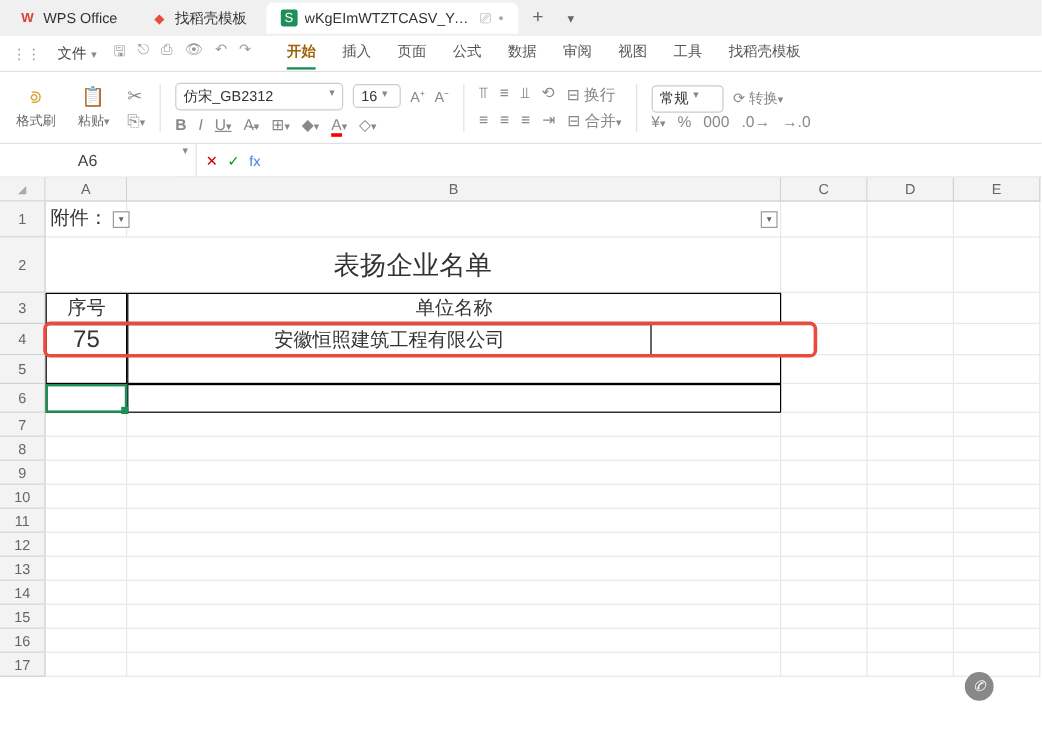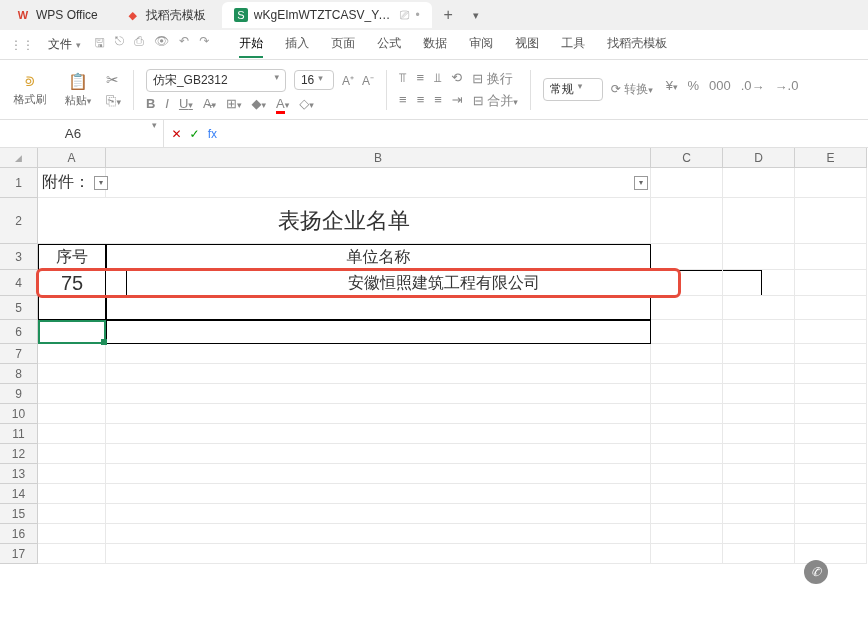--- a/index.html
+++ b/index.html
@@ -7,21 +7,21 @@
     .tabs { display: flex; align-items: center; background: #f0f0f0; height: 30px; padding: 0 4px; gap: 4px; }
     .tab { display: flex; align-items: center; padding: 0 12px; height: 26px; border-radius: 6px 6px 0 0; gap: 6px; cursor: pointer; }
     .tab.active { background: #fff; }
     .tab-ico { width: 14px; height: 14px; display: flex; align-items: center; justify-content: center; font-size: 11px; }
     .tab-add { padding: 0 8px; color: #666; font-size: 16px; }
     .topbar { display: flex; align-items: center; height: 30px; padding: 0 10px; gap: 14px; border-bottom: 1px solid #e0e0e0; }
     .file-btn { display: flex; align-items: center; gap: 4px; color: #444; }
     .q-icons { display: flex; gap: 10px; color: #999; }
     .menu { display: flex; gap: 22px; margin-left: 16px; }
     .menu-item { color: #555; padding: 4px 0; }
-    .menu-item.on { color: #000000; border-bottom: 2px solid #1f8f5a; font-weight: 400; }
+    .menu-item.on { color: #a16207; border-bottom: 2px solid #1f8f5a; font-weight: 700; }
     .ribbon { display: flex; align-items: center; height: 60px; padding: 4px 10px; border-bottom: 1px solid #e0e0e0; gap: 8px; }
     .group-row { display: flex; align-items: center; gap: 8px; }
     .btn-lg { display: flex; flex-direction: column; align-items: center; width: 40px; gap: 2px; color: #666; }
     .sep { width: 1px; height: 40px; background: #e0e0e0; margin: 0 4px; }
     .sel { border: 1px solid #ccc; border-radius: 4px; padding: 2px 6px; background: #fff; display: flex; gap: 4px; }
     .font-sel { width: 140px; }
     .size-sel { width: 40px; }
     .tool-row { display: flex; gap: 10px; color: #888; font-size: 13px; }
     .tool-ico { cursor: pointer; }
     .namebox-row { display: flex; height: 28px; border-bottom: 1px solid #e0e0e0; }
@@ -144,21 +144,21 @@
     </div>
     <div class="tool-row">
       <span class="tool-ico">≡</span>
       <span class="tool-ico">≡</span>
       <span class="tool-ico">≡</span>
       <span class="tool-ico">⇥</span>
       <span class="tool-ico">⊟ <span>合并</span><span class="chev">▾</span></span>
     </div>
   </div>
   <div class="sep"></div>
-  <div style="display:flex;flex-direction:row;gap:13px">
+  <div style="display:flex;flex-direction:column;gap:0">
     <div class="group-row">
       <div class="sel" style="width:60px">
           <span>常规</span>
           <span class="chev">▾</span>
         </div>
       <span style="color:#888">⟳ <span>转换</span><span class="chev">▾</span></span>
     </div>
     <div class="tool-row">
       <span class="tool-ico">¥<span class="chev">▾</span></span>
       <span class="tool-ico">%</span>
@@ -224,21 +224,21 @@
       </div>
       <div class="cell" id="c1_2" style="left:613px;top:30px;width:72px;height:46px"></div>
       <div class="cell" id="c1_3" style="left:685px;top:30px;width:72px;height:46px"></div>
       <div class="cell" id="c1_4" style="left:757px;top:30px;width:72px;height:46px"></div>
       <div class="cell bordered" id="c2_0" style="left: 0px; top: 76px; width: 68px; height: 26px; justify-content: center; font-size: 16px;">序号</div>
       <div class="cell bordered" id="c2_1" style="left: 68px; top: 76px; width: 545px; height: 26px; justify-content: center; font-size: 16px;">单位名称</div>
       <div class="cell" id="c2_2" style="left:613px;top:76px;width:72px;height:26px"></div>
       <div class="cell" id="c2_3" style="left:685px;top:76px;width:72px;height:26px"></div>
       <div class="cell" id="c2_4" style="left:757px;top:76px;width:72px;height:26px"></div>
       <div class="cell bordered" id="c3_0" style="left: 0px; top: 102px; width: 68px; height: 26px; justify-content: center; font-size: 20px; text-align: center;">75</div>
-      <div class="cell bordered" id="c3_1" style="left: 68px; top: 102px; width: 636px; height: 26px; justify-content: center; font-size: 16px; margin-left: 20px;">安徽恒照建筑工程有限公司</div>
+      <div class="cell bordered" id="c3_1" style="left: 68px; top: 102px; width: 437px; height: 26px; justify-content: center; font-size: 16px;">安徽恒照建筑工程有限公司</div>
       <div class="cell" id="c3_2" style="left:613px;top:102px;width:72px;height:26px"></div>
       <div class="cell" id="c3_3" style="left:685px;top:102px;width:72px;height:26px"></div>
       <div class="cell" id="c3_4" style="left:757px;top:102px;width:72px;height:26px"></div>
       <div class="cell bordered" id="c4_0" style="left:0px;top:128px;width:68px;height:24px"></div>
       <div class="cell bordered" id="c4_1" style="left:68px;top:128px;width:545px;height:24px"></div>
       <div class="cell" id="c4_2" style="left:613px;top:128px;width:72px;height:24px"></div>
       <div class="cell" id="c4_3" style="left:685px;top:128px;width:72px;height:24px"></div>
       <div class="cell" id="c4_4" style="left:757px;top:128px;width:72px;height:24px"></div>
       <div class="cell bordered" id="c5_0" style="left:0px;top:152px;width:68px;height:24px"></div>
       <div class="cell bordered" id="c5_1" style="left:68px;top:152px;width:545px;height:24px"></div>

